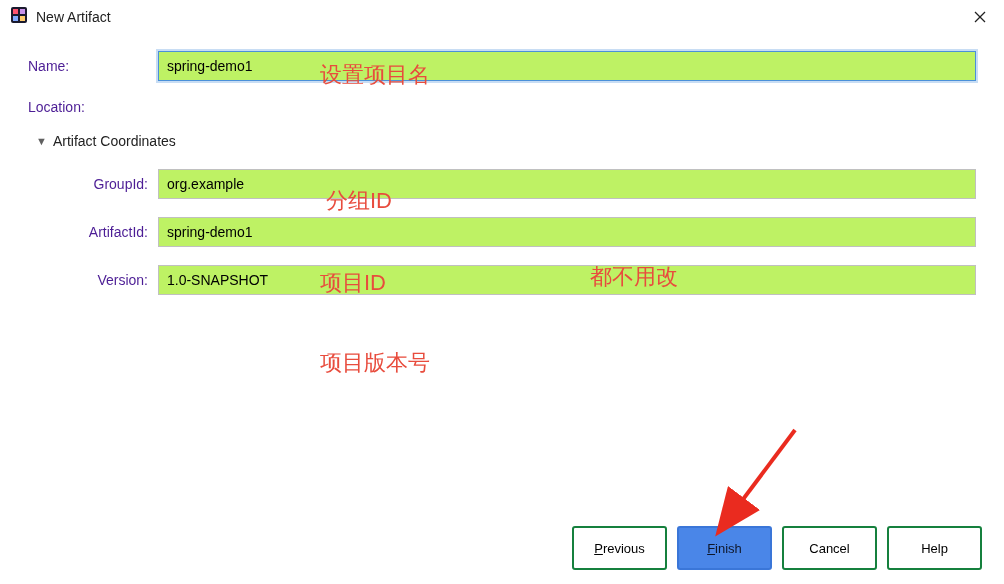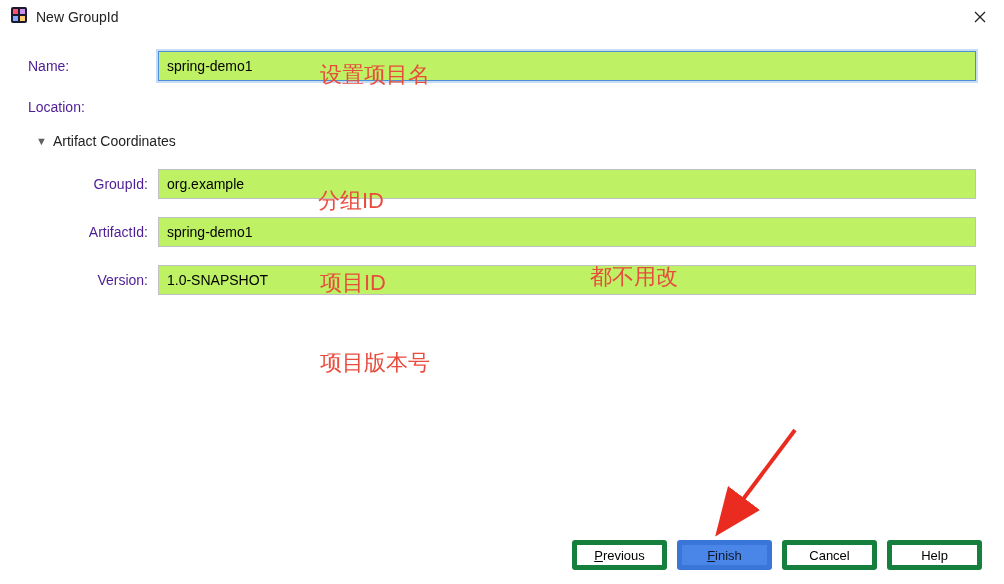--- a/index.html
+++ b/index.html
@@ -129,22 +129,22 @@
     }
     .button-bar {
       position: absolute;
       bottom: 14px;
       right: 22px;
       display: flex;
       gap: 10px;
     }
     .btn {
       min-width: 95px;
-      height: 30px;
-      border: 5px solid #15803d;
+      height: 44px;
+      border: 2px solid #15803d;
       background: #fff;
       font-size: 13px;
       cursor: pointer;
       font-family: inherit;
       border-radius: 3px;
       padding: 0 14px;
     }
     .btn.primary {
       background: #4a86e8;
       color: #0f172a;
@@ -161,21 +161,21 @@
   <div class="titlebar-left">
     <span>
       <svg class="app-icon" viewBox="0 0 18 18">
         <rect x="1" y="1" width="16" height="16" rx="2" fill="#1a1a2e"></rect>
         <rect x="3" y="3" width="5" height="5" fill="#ff5370"></rect>
         <rect x="10" y="3" width="5" height="5" fill="#c792ea"></rect>
         <rect x="3" y="10" width="5" height="5" fill="#82aaff"></rect>
         <rect x="10" y="10" width="5" height="5" fill="#ffcb6b"></rect>
       </svg>
     </span>
-    <span class="title-text">New GroupId</span>
+    <span class="title-text">New Artifact</span>
   </div>
   <div class="close-btn">
     <svg width="12" height="12" viewBox="0 0 12 12">
       <line x1="1" y1="1" x2="11" y2="11" stroke="#222" stroke-width="1.2"></line>
       <line x1="11" y1="1" x2="1" y2="11" stroke="#222" stroke-width="1.2"></line>
     </svg>
   </div>
 </div>
 
 <div class="content">
@@ -205,21 +205,21 @@
   </div>
 
   <div class="form-row indent">
     <div class="form-label">Version:</div>
     <input class="form-input" value="1.0-SNAPSHOT" style="">
   </div>
 
 </div>
 
 <div class="annotation" style="left:320px; top:60px;">设置项目名</div>
-<div class="annotation" style="left:318px; top:186px;">分组ID</div>
+<div class="annotation" style="left:326px; top:186px;">分组ID</div>
 <div class="annotation" style="left:590px; top:234px;margin-top:28px;">都不用改</div>
 <div class="annotation" style="left:320px; top:268px;">项目ID</div>
 <div class="annotation" style="left:320px; top:348px;">项目版本号</div>
 
 <svg class="arrow-svg" style="left:700px; top:420px;" width="120" height="140">
   <defs>
     <marker id="arrowhead" markerWidth="12" markerHeight="10" refX="10" refY="5" orient="auto">
       <polygon points="0 0, 12 5, 0 10" fill="#ea2b1f"></polygon>
     </marker>
   </defs>

